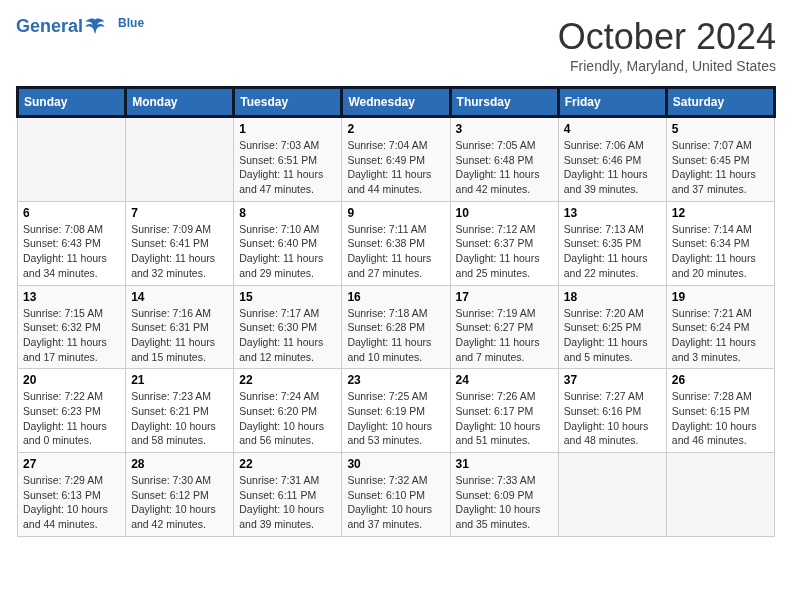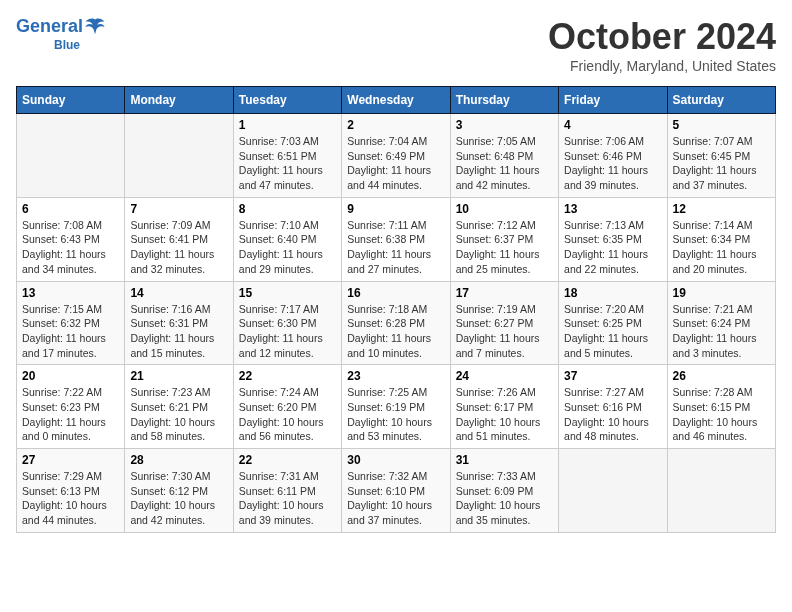--- a/index.html
+++ b/index.html
@@ -23,40 +23,40 @@
     .logo-icon {
       width: 28px;
       height: 28px;
       margin-left: 2px;
     }
     .title-block {
       text-align: right;
     }
     .month-title {
       font-size: 36px;
-      font-weight: bold;
+      font-weight: normal;
       color: #333;
     }
     .subtitle {
       font-size: 14px;
       color: #555;
     }
     table {
       width: 100%;
       border-collapse: collapse;
       font-size: 10.5px;
     }
     thead tr th {
       background-color: #2a6db5;
       color: #fff;
       text-align: left;
       padding: 6px 5px;
       font-size: 12px;
       font-weight: bold;
-      border: 1px solid #0f172a;
+      border: 3px solid #0f172a;
     }
     tbody tr td {
       border: 1px solid #ccc;
       vertical-align: top;
       padding: 4px 5px;
       width: 107px;
       min-height: 70px;
       height: 80px;
       background: #fff;
     }
@@ -76,21 +76,21 @@
     .empty-cell {
       background: #f5f5f5 !important;
     }
   </style>
 </head>
 <body>
 
 <div class="header">
   <div class="logo">
     <div>
-      <div style="display:flex;align-items:center;flex-direction:column;">
+      <div style="display:flex;">
         <div style="font-size:18px;font-weight:bold;color:#333;line-height:1.1;">
           <span style="color:#2a6db5;">General</span><svg class="logo-icon" viewBox="0 0 30 30" style="display:inline-block;vertical-align:middle;width:22px;height:22px;margin-left:1px;">
               <path d="M15 5 C18 2, 26 4, 28 8 C24 7, 20 8, 18 12 C22 10, 27 11, 28 15 C24 13, 19 14, 17 18 L15 25 L13 18 C11 14, 6 13, 2 15 C3 11, 8 10, 12 12 C10 8, 6 7, 2 8 C4 4, 12 2, 15 5Z" fill="#2a6db5"></path>
             </svg>
         </div>
         <div style="font-size:12px;font-weight:bold;color:#2a6db5;margin-left:12px;">Blue</div>
       </div>
     </div>
   </div>
   <div class="title-block">

